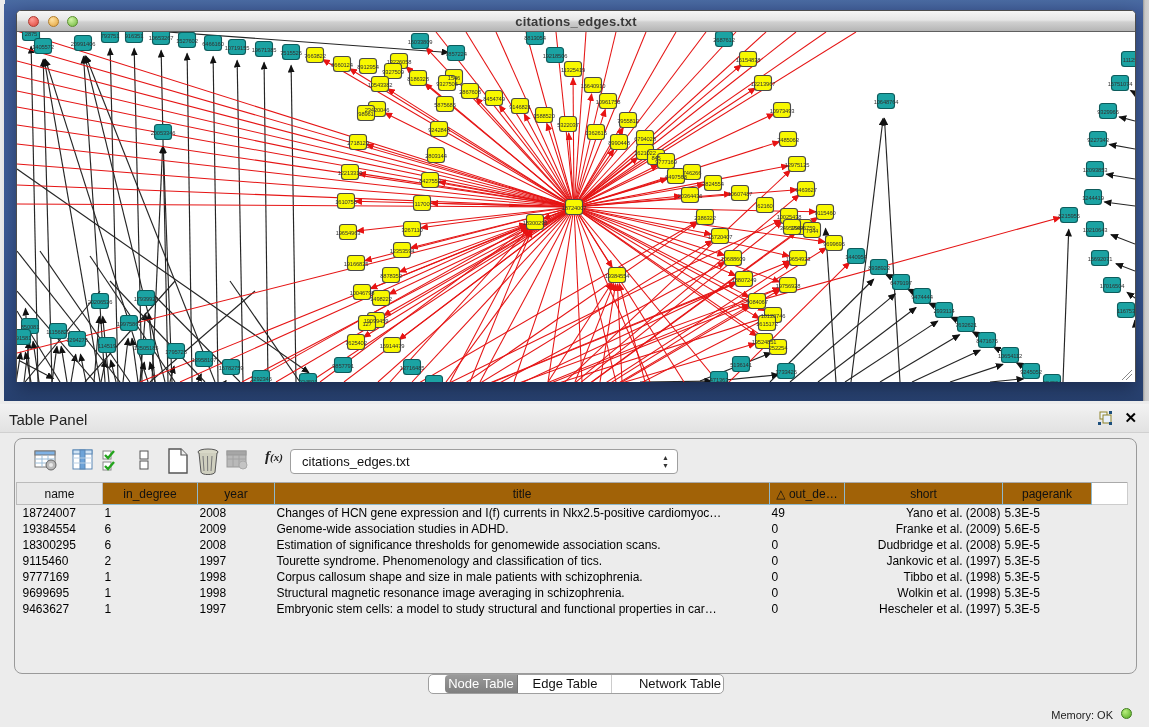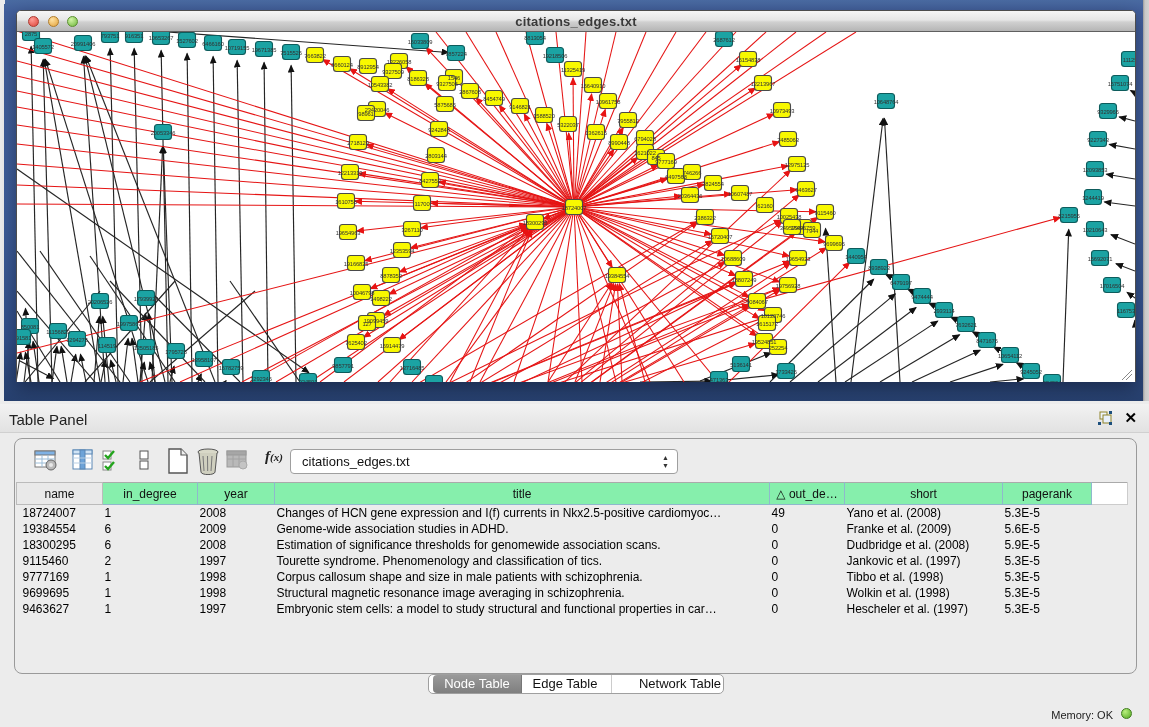--- a/index.html
+++ b/index.html
@@ -16,27 +16,27 @@
 .b{stroke:#252525;stroke-width:1.15}
 .nl{font-size:5.8px;fill:#333;letter-spacing:-0.15px;text-anchor:middle;font-family:"Liberation Sans",sans-serif}
 #panel{position:absolute;left:0;top:401px;width:1149px;height:326px;background:#ececec}
 #phead{position:absolute;left:0;top:3px;width:1149px;height:29px;background:linear-gradient(180deg,#f2f2f2,#e2e2e2);border-bottom:1px solid #d0d0d0}
 #phead .t{position:absolute;left:9px;top:7px;font-size:15px;color:#222}
 #pbox{position:absolute;left:14px;top:37px;width:1123px;height:236px;background:#ececec;border:1px solid #9a9a9a;border-radius:8px}
 #tool{position:absolute;left:0;top:0;width:100%;height:42px}
 #combo{position:absolute;left:275px;top:10px;width:388px;height:25px;background:#fff;border:1px solid #9f9f9f;border-radius:4px;font-size:13px;color:#111;line-height:23px;padding-left:11px}
 #combo .ar{position:absolute;right:7px;top:4px;width:9px;height:16px;line-height:8px;font-size:7px;color:#333;text-align:center}
 table{border-collapse:collapse;table-layout:fixed;width:998px;font-size:12px}
-th{height:22px;background:#86efac;border:1px solid #8fb8cc;border-top:1px solid #aaa;font-weight:normal;font-size:12px;color:#111;padding:0}
+th{height:22px;background:#a16207;border:1px solid #8fb8cc;border-top:1px solid #aaa;font-weight:normal;font-size:12px;color:#111;padding:0}
 th.c1{background:#e9e9e9;border:1px solid #bbb}
 th.c8{background:#fff;border:1px solid #ccc;border-top:1px solid #aaa}
 td{height:16px;padding:0 2px;color:#000;white-space:nowrap;overflow:hidden}
 td.c1{padding-left:6px}
 .c1{width:86px}.c2{width:95px}.c3{width:77px}.c4{width:495px}.c5{width:75px}.c6{width:158px}.c7{width:89px}.c8{width:36px}
-td.c6{text-align:left}
+td.c6{text-align:right}
 #tabs{position:absolute;left:428px;top:273px;width:296px;height:20px;border:1px solid #9f9f9f;border-radius:5px;background:#fff;font-size:13px}
 #tabs .seg{position:absolute;top:0;height:18px;line-height:18px;text-align:center;color:#111}
 #tabs .sel{background:linear-gradient(180deg,#9a9a9a,#7f7f7f);color:#fff;border-radius:4px 0 0 4px;border-right:1px solid #777}
 #mem{position:absolute;right:36px;top:308px;font-size:11px;color:#222}
 #dot{position:absolute;right:17px;top:307px;width:11px;height:11px;border-radius:50%;background:radial-gradient(circle at 35% 30%,#b9f07e,#53a821);border:1px solid #3f7d1d}
 .icon{position:absolute;top:8px}
 </style></head>
 <body>
 <div id="desk"></div>
 <div id="lstrip"></div>
@@ -701,18 +701,18 @@
               <td class="c5">0</td>
               <td class="c6">Hescheler et al. (1997)</td>
               <td class="c7">5.3E‑5</td>
               <td class="c8"></td>
             </tr>
   </tbody>
         </table>
   </div>
  </div>
  <div id="tabs">
-  <div class="seg sel" style="left:4px;width:89px">Node Table</div>
+  <div class="seg sel" style="left:16px;width:73px">Node Table</div>
   <div class="seg" style="left:90px;width:93px;border-right:1px solid #ccc">Edge Table</div>
   <div class="seg" style="left:196px;width:110px">Network Table</div>
  </div>
  <div id="mem">Memory: OK</div>
  <div id="dot"></div>
 </div>
 </body></html>

